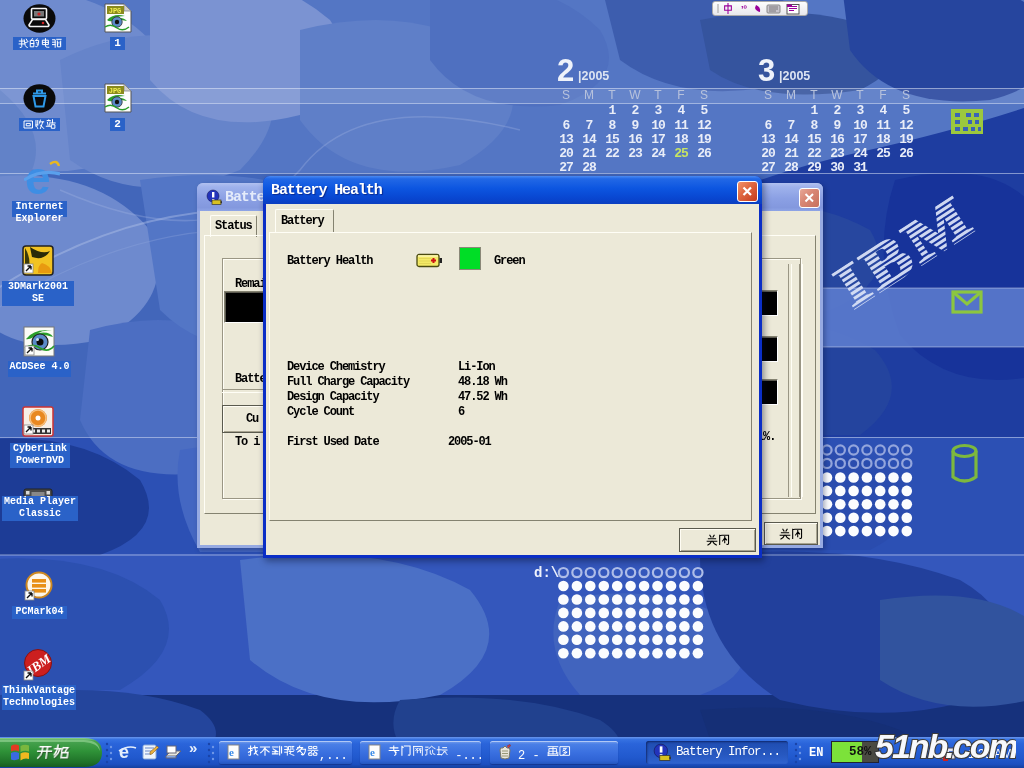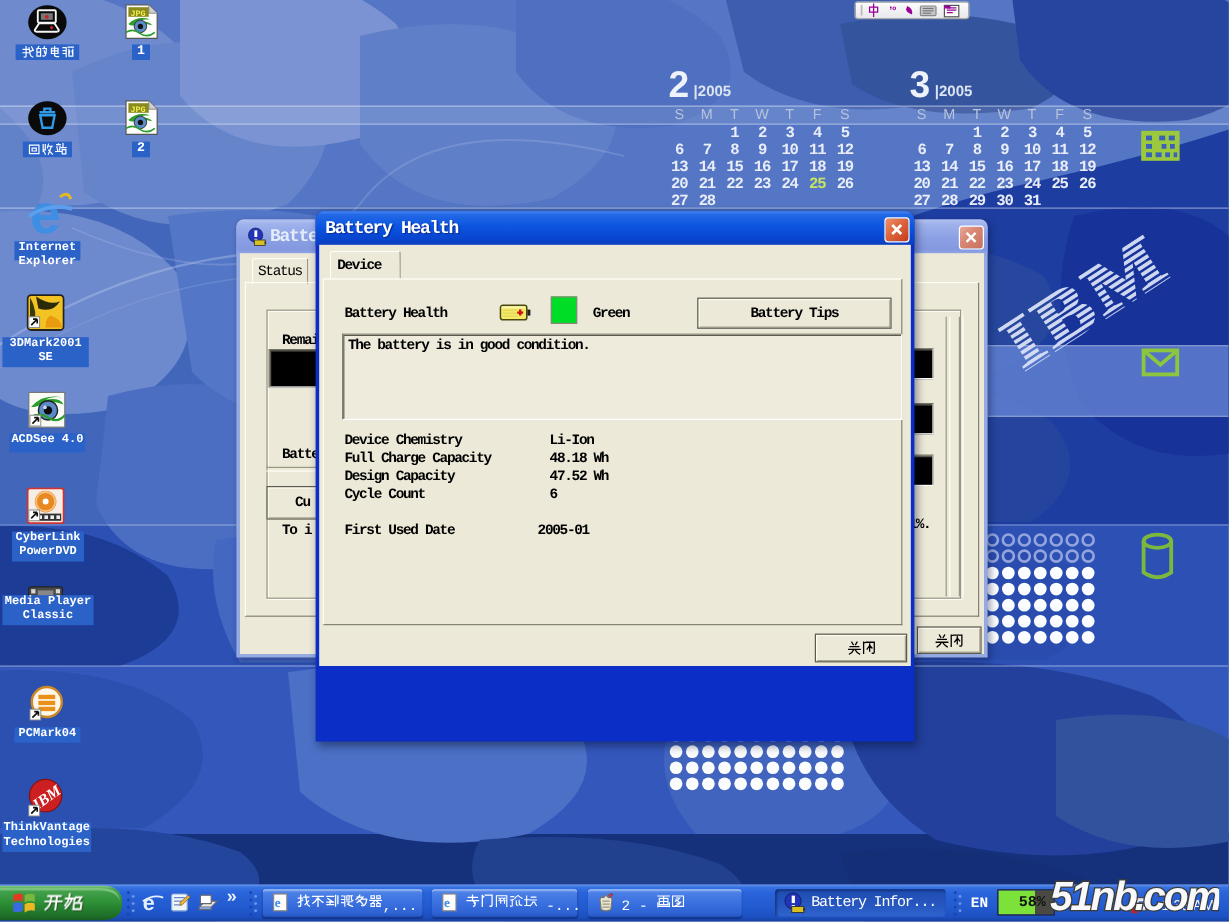--- a/index.html
+++ b/index.html
@@ -562,21 +562,21 @@
         <rect x="6" y="11" width="9" height="4.5" fill="#d8c020" stroke="#333" stroke-width="0.7"></rect>
         <rect x="14.5" y="12.2" width="1.5" height="2" fill="#333"></rect>
       </svg>
  <div class="ab mono" style="left:28px;top:6px;font-size:15px;font-weight:bold;letter-spacing:-1.1px;color:#e4ebfa;white-space:nowrap">Battery Information</div>
  <div class="ab" style="left:602px;top:5px;width:21px;height:20px;border-radius:3px;border:1px solid #fff;background:linear-gradient(135deg,#e8a898 0%,#d98876 40%,#c7705c 100%);box-sizing:border-box">
    <svg width="19" height="18" viewBox="0 0 19 18">
           <path d="M5.5,5 L13,12.5 M13,5 L5.5,12.5" stroke="#fff" stroke-width="2"></path>
         </svg></div>
  <div class="ab" style="left:3px;top:28px;width:620px;height:334px;background:#ece9d8">
    <div class="ab" style="left:10px;top:4px;width:45px;height:21px;background:#ece9d8;border-top:1px solid #fffef6;border-left:1px solid #fffef6;border-right:1px solid #848270;border-radius:2px 2px 0 0"></div>
-   <div class="ab dlgtxt" style="left:15px;top:8px;font-weight:normal">Status</div>
+   <div class="ab dlgtxt" style="left:15px;top:8px;font-weight:bold">Status</div>
    <div class="ab" style="left:4px;top:24px;width:612px;height:279px;border-top:1px solid #fffef6;border-left:1px solid #fffef6;border-right:1px solid #848270;border-bottom:1px solid #848270;box-sizing:border-box"></div>
    <div class="ab" style="left:22px;top:47px;width:579px;height:241px;border:1px solid #9a9684;box-shadow:1px 1px 0 #fffef6, inset 1px 1px 0 #fffef6;box-sizing:border-box"></div>
    <div class="ab dlgtxt" style="left:35px;top:66px">Remaining capacit</div>
    <div class="ab sunken" style="left:24px;top:80px;width:58px;height:30px;background:#000"></div>
    <div class="ab dlgtxt" style="left:35px;top:161px">Battery st</div>
    <div class="ab" style="left:22px;top:178px;width:48px;height:2px;border-top:1px solid #9a9684;border-bottom:1px solid #fffef6"></div>
    <div class="ab bevelbtn" style="left:22px;top:194px;width:58px;height:26px">
           <span class="dlgtxt">Cu</span>
         </div>
    <div class="ab dlgtxt" style="left:35px;top:224px">To i</div>
@@ -590,47 +590,41 @@
           <svg class="hz" width="12" height="12" viewBox="0 0 100 100" style="color:#000">
             <use href="#z-guan"></use>
           </svg>
           <svg class="hz" width="12" height="12" viewBox="0 0 100 100" style="color:#000">
             <use href="#z-bi"></use>
           </svg>
         </div>
  </div>
 </div>
 
-<div class="ab" style="left:263px;top:176px;width:499px;height:442px;background:#0a2ec6;border-radius:7px 7px 0 0;box-shadow:2px 3px 7px rgba(5,10,40,.45)">
+<div class="ab" style="left:263px;top:176px;width:499px;height:382px;background:#0a2ec6;border-radius:7px 7px 0 0;box-shadow:2px 3px 7px rgba(5,10,40,.45)">
  <div class="ab" style="left:0;top:0;width:499px;height:28px;border-radius:7px 7px 0 0;background:linear-gradient(180deg,#4a8af2 0%,#2268e6 10%,#0c55e0 45%,#0845cf 82%,#0c3fc0 100%)"></div>
  <div class="ab mono" style="left:8px;top:6px;font-size:15px;font-weight:bold;letter-spacing:-1.1px;color:#fff;white-space:nowrap;text-shadow:1px 1px 1px #0a2a90">Battery Health</div>
  <div class="ab" style="left:474px;top:5px;width:21px;height:21px;border-radius:3px;border:1px solid #fff;background:linear-gradient(135deg,#f0926a 0%,#e06a42 40%,#c43a1c 100%);box-sizing:border-box">
    <svg width="19" height="19" viewBox="0 0 19 19">
           <path d="M5.5,5.5 L13,13 M13,5.5 L5.5,13" stroke="#fff" stroke-width="2.2"></path>
         </svg></div>
  <div class="ab" style="left:3px;top:28px;width:493px;height:351px;background:#ece9d8">
    <div class="ab" style="left:9px;top:5px;width:57px;height:23px;background:#ece9d8;border-top:1px solid #fffef6;border-left:1px solid #fffef6;border-right:1px solid #848270;border-radius:2px 2px 0 0"></div>
-   <div class="ab dlgtxt" style="left:15px;top:10px">Device</div>
+   <div class="ab dlgtxt" style="left:15px;top:10px">Battery</div>
    <div class="ab" style="left:3px;top:28px;width:483px;height:289px;border-top:1px solid #fffef6;border-left:1px solid #fffef6;border-right:1px solid #848270;border-bottom:1px solid #848270;box-sizing:border-box"></div>
    <div class="ab dlgtxt" style="left:21px;top:50px">Battery Health</div>
    <svg class="ab" style="left:150px;top:48px" width="27" height="17" viewBox="0 0 27 17">
           <rect x="1" y="2.5" width="22" height="12" rx="2" fill="#f4ea66" stroke="#4a4a10" stroke-width="1.3"></rect>
           <rect x="23.5" y="6" width="2.5" height="5" fill="#222"></rect>
           <path d="M2,4 H22" stroke="#fbf6b0" stroke-width="1.6"></path>
           <path d="M3,6.5 H15 M3,9 H15 M3,11.5 H15" stroke="#ded254" stroke-width="0.8" fill="none"></path>
           <path d="M17.5,6 V11 M15,8.5 H20" stroke="#cc1111" stroke-width="2"></path>
         </svg>
    <div class="ab" style="left:193px;top:43px;width:22px;height:23px;background:#00dd26;border:1px solid #8a8878;box-sizing:border-box"></div>
    <div class="ab dlgtxt" style="left:228px;top:50px">Green</div>
-   <div class="ab bevelbtn" style="left:315px;top:44px;width:160px;height:24px">
-          <span class="dlgtxt">Battery Tips</span>
-        </div>
-   <div class="ab sunken" style="left:19px;top:74px;width:467px;height:72px;box-sizing:border-box">
-          <div class="dlgtxt" style="padding:2px 0 0 4px">The battery is in good condition.</div>
-        </div>
    <div class="ab dlgtxt" style="left:21px;top:156px">Device Chemistry</div>
         <div class="ab dlgtxt" style="left:192px;top:156px">Li-Ion</div>
    <div class="ab dlgtxt" style="left:21px;top:171px">Full Charge Capacity</div>
         <div class="ab dlgtxt" style="left:192px;top:171px">48.18 Wh</div>
    <div class="ab dlgtxt" style="left:21px;top:186px">Design Capacity</div>
         <div class="ab dlgtxt" style="left:192px;top:186px">47.52 Wh</div>
    <div class="ab dlgtxt" style="left:21px;top:201px">Cycle Count</div>
         <div class="ab dlgtxt" style="left:192px;top:201px">6</div>
    <div class="ab dlgtxt" style="left:21px;top:231px">First Used Date</div>
         <div class="ab dlgtxt" style="left:182px;top:231px">2005-01</div>

